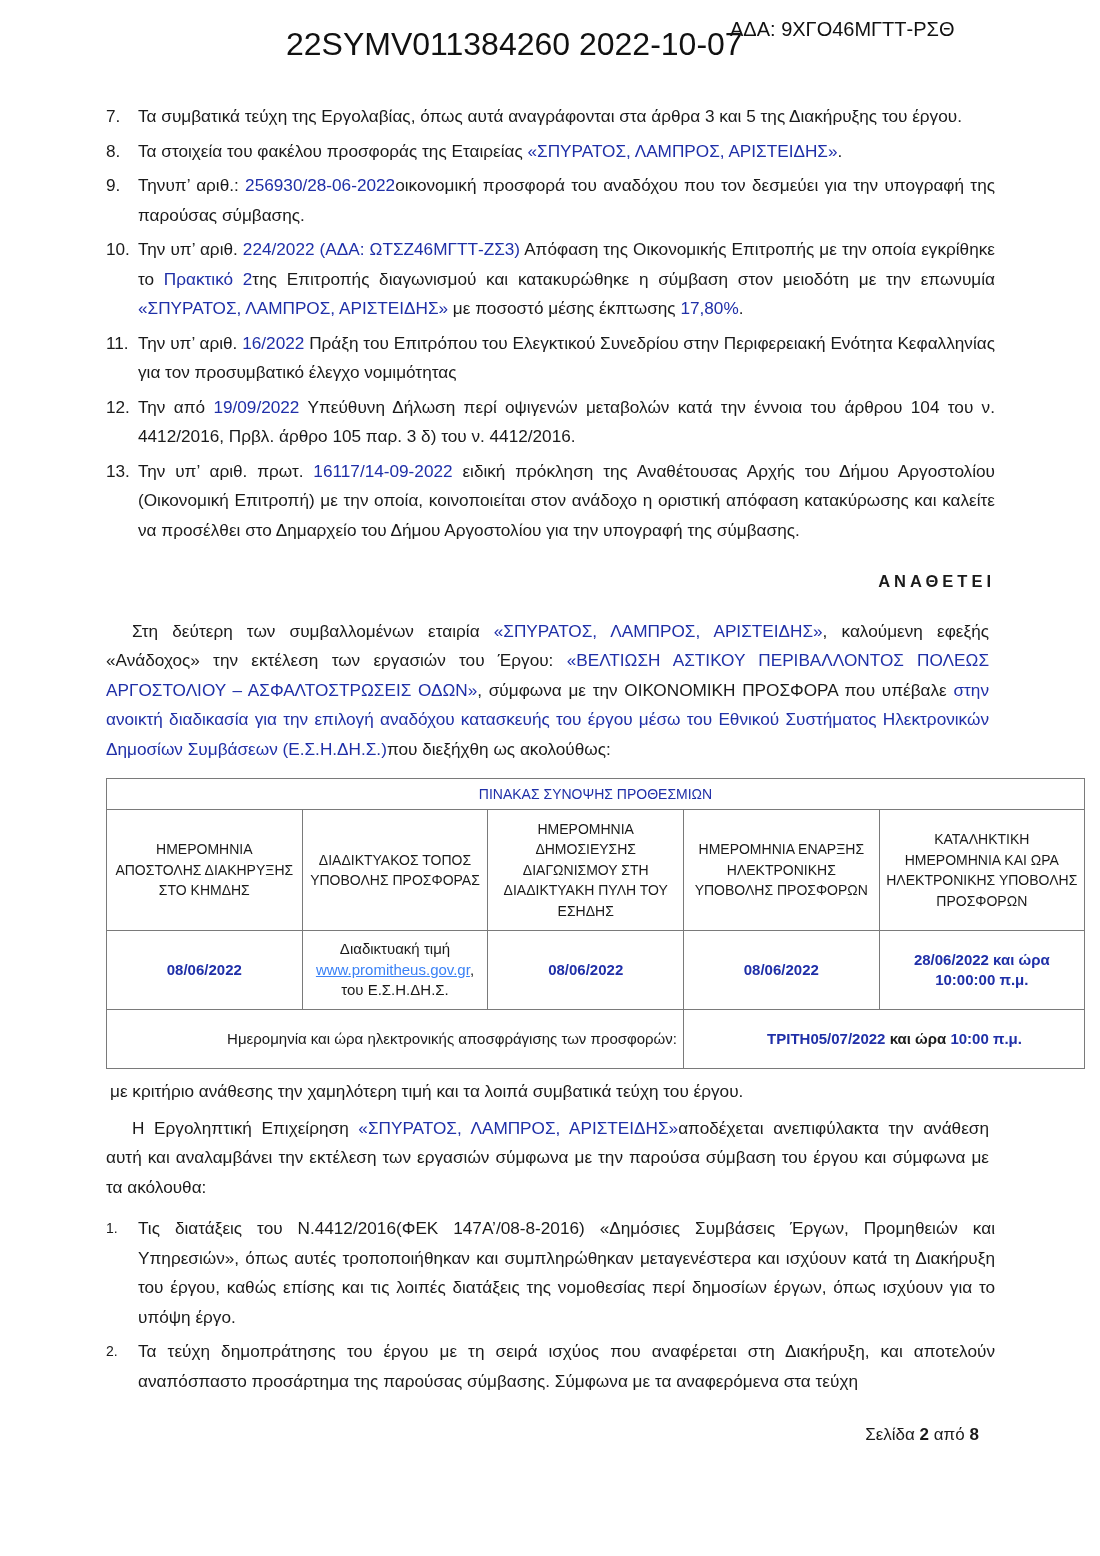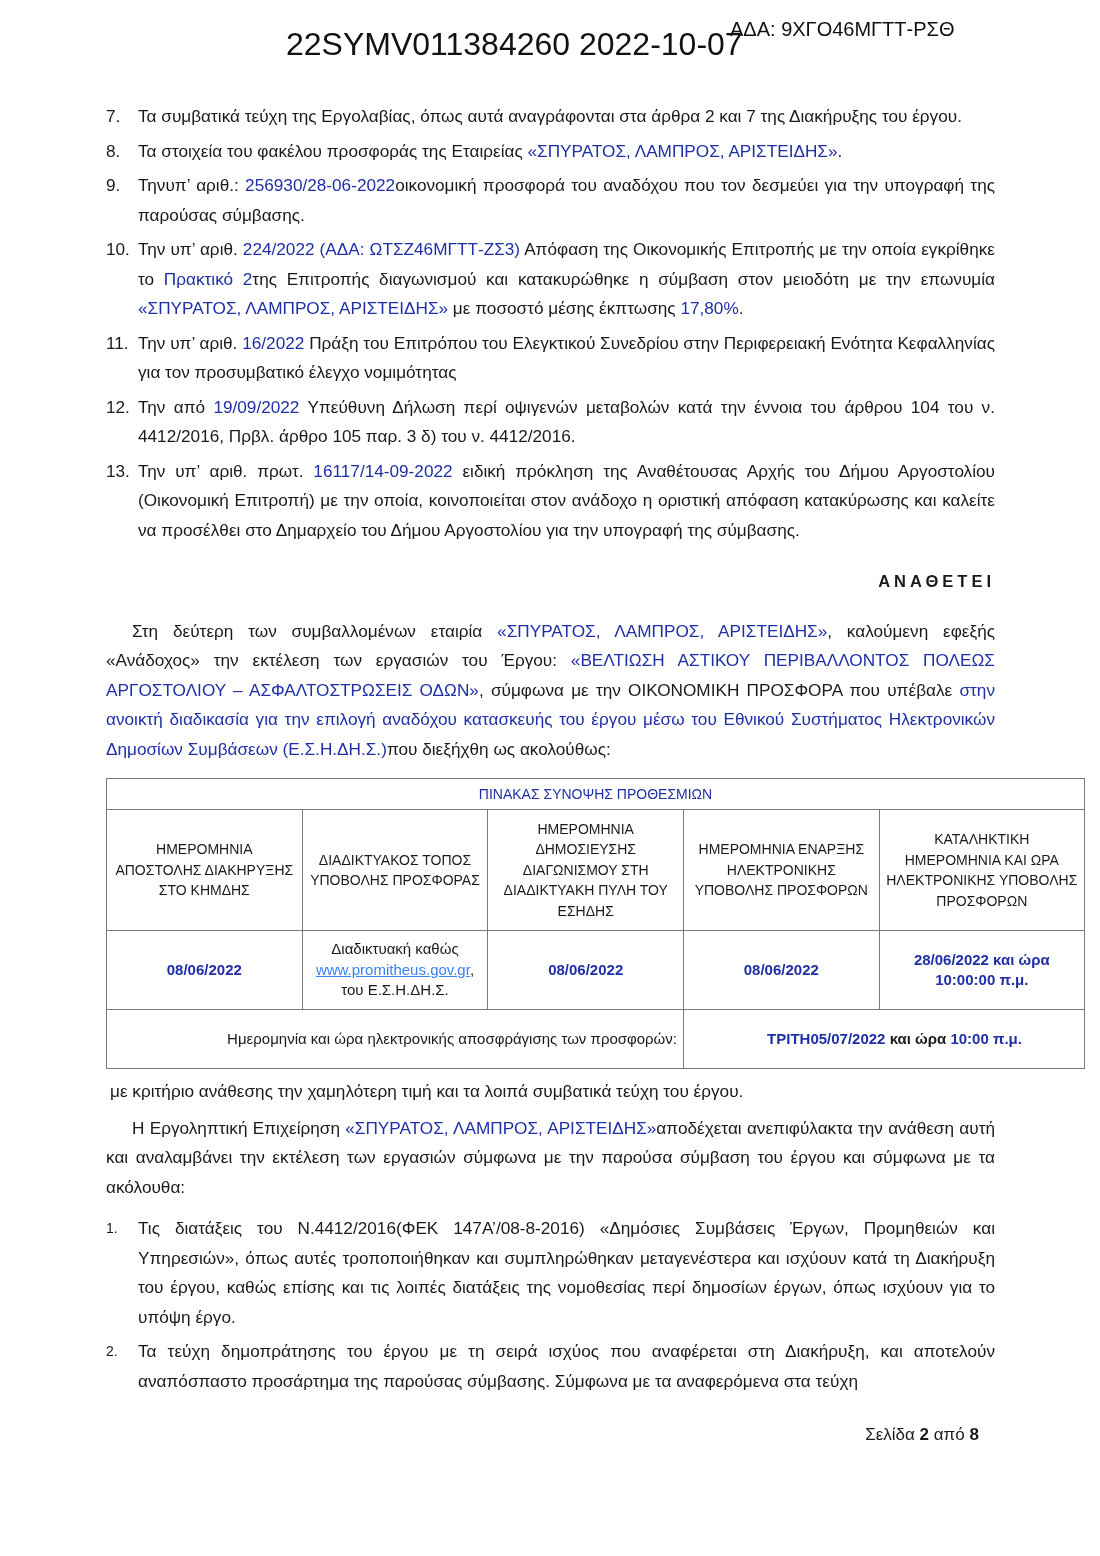--- a/index.html
+++ b/index.html
@@ -9,41 +9,41 @@
                 font-size:32px; color:#111; letter-spacing:0px; white-space:nowrap; }
   .stamp-ada { position:absolute; left:730px; top:18px; font-family:"Liberation Sans", sans-serif;
                font-size:20px; color:#111; white-space:nowrap; }
   .page { position:absolute; left:106px; top:102px; width:889px; font-size:17.2px; line-height:29.5px; }
   .blue { color:#1f2fa8; }
   .bold { font-weight:bold; }
   .li { position:relative; padding-left:32px; text-align:justify; margin-bottom:5px; }
   .li .num { position:absolute; left:0; top:0; }
   .li.small-num .num { font-size:14px; }
   .heading { text-align:right; font-weight:bold; letter-spacing:4px; margin:22px 0 20px 0; font-size:16.5px; }
-  .para { text-align:justify; text-indent:26px; margin:0 0 0 0; }
+  .para { text-align:justify; text-indent:26px; margin:0 6px 0 0; }
   table.tbl { border-collapse:collapse; width:979px; margin:14px 0 8px 0; font-size:14px; line-height:20.5px; }
   table.tbl td { border:1.5px solid #7a7a7a; text-align:center; vertical-align:middle; padding:4px 6px; }
   .tbl .title-cell { color:#1f2fa8; height:26px; padding:2px; }
   .tbl .hdr td { height:112px; }
   .tbl .datarow td { height:70px; font-size:15px; }
   .tbl .footrow td { height:50px; font-size:15px;padding-left:27px; }
   .link { color:#3b82f6; text-decoration:underline; }
   .footer { position:absolute; right:121px; top:1425px; font-size:17px; }
 </style>
 </head>
 <body>
 
 <div class="stamp-main">22SYMV011384260 2022-10-07</div>
 <div class="stamp-ada">ΑΔΑ: 9ΧΓΟ46ΜΓΤΤ-ΡΣΘ</div>
 
 <div class="page">
 
   <div class="li">
     <span class="num">7.</span>
-    <span>Τα συμβατικά τεύχη της Εργολαβίας, όπως αυτά αναγράφονται στα άρθρα 2 και 7 της Διακήρυξης του έργου.</span>
+    <span>Τα συμβατικά τεύχη της Εργολαβίας, όπως αυτά αναγράφονται στα άρθρα 3 και 5 της Διακήρυξης του έργου.</span>
   </div>
 
   <div class="li">
     <span class="num">8.</span>
     <span>Τα στοιχεία του φακέλου προσφοράς της Εταιρείας </span><span class="blue">«ΣΠΥΡΑΤΟΣ, ΛΑΜΠΡΟΣ, ΑΡΙΣΤΕΙΔΗΣ»</span><span>.</span>
   </div>
 
   <div class="li">
     <span class="num">9.</span>
     <span>Τηνυπ’ αριθ.: </span><span class="blue">256930/28-06-2022</span><span>οικονομική προσφορά του αναδόχου που τον δεσμεύει για την υπογραφή της παρούσας σύμβασης.</span>
@@ -83,21 +83,21 @@
     <tr class="hdr">
       <td style="width:20%">ΗΜΕΡΟΜΗΝΙΑ ΑΠΟΣΤΟΛΗΣ ΔΙΑΚΗΡΥΞΗΣ ΣΤΟ ΚΗΜΔΗΣ</td>
       <td style="width:19%">ΔΙΑΔΙΚΤΥΑΚΟΣ ΤΟΠΟΣ ΥΠΟΒΟΛΗΣ ΠΡΟΣΦΟΡΑΣ</td>
       <td style="width:20%">ΗΜΕΡΟΜΗΝΙΑ ΔΗΜΟΣΙΕΥΣΗΣ ΔΙΑΓΩΝΙΣΜΟΥ ΣΤΗ ΔΙΑΔΙΚΤΥΑΚΗ ΠΥΛΗ ΤΟΥ ΕΣΗΔΗΣ</td>
       <td style="width:20%">ΗΜΕΡΟΜΗΝΙΑ ΕΝΑΡΞΗΣ ΗΛΕΚΤΡΟΝΙΚΗΣ ΥΠΟΒΟΛΗΣ ΠΡΟΣΦΟΡΩΝ</td>
       <td style="width:21%">ΚΑΤΑΛΗΚΤΙΚΗ ΗΜΕΡΟΜΗΝΙΑ ΚΑΙ ΩΡΑ ΗΛΕΚΤΡΟΝΙΚΗΣ ΥΠΟΒΟΛΗΣ ΠΡΟΣΦΟΡΩΝ</td>
     </tr>
     <tr class="datarow">
       <td class="blue bold">08/06/2022</td>
       <td>
-        <span>Διαδικτυακή καθώς </span><span class="link">www.promitheus.gov.gr</span><span>, του Ε.Σ.Η.ΔΗ.Σ.</span>
+        <span>Διαδικτυακή τιμή </span><span class="link">www.promitheus.gov.gr</span><span>, του Ε.Σ.Η.ΔΗ.Σ.</span>
       </td>
       <td class="blue bold">08/06/2022</td>
       <td class="blue bold">08/06/2022</td>
       <td class="blue bold">28/06/2022 και ώρα 10:00:00 π.μ.</td>
     </tr>
     <tr class="footrow">
       <td colspan="3" style="text-align:right">Ημερομηνία και ώρα ηλεκτρονικής αποσφράγισης των προσφορών:</td>
       <td colspan="2" class="bold">
         <span class="blue">ΤΡΙΤΗ05/07/2022</span><span> και ώρα </span><span class="blue">10:00 π.μ.</span>
       </td>

